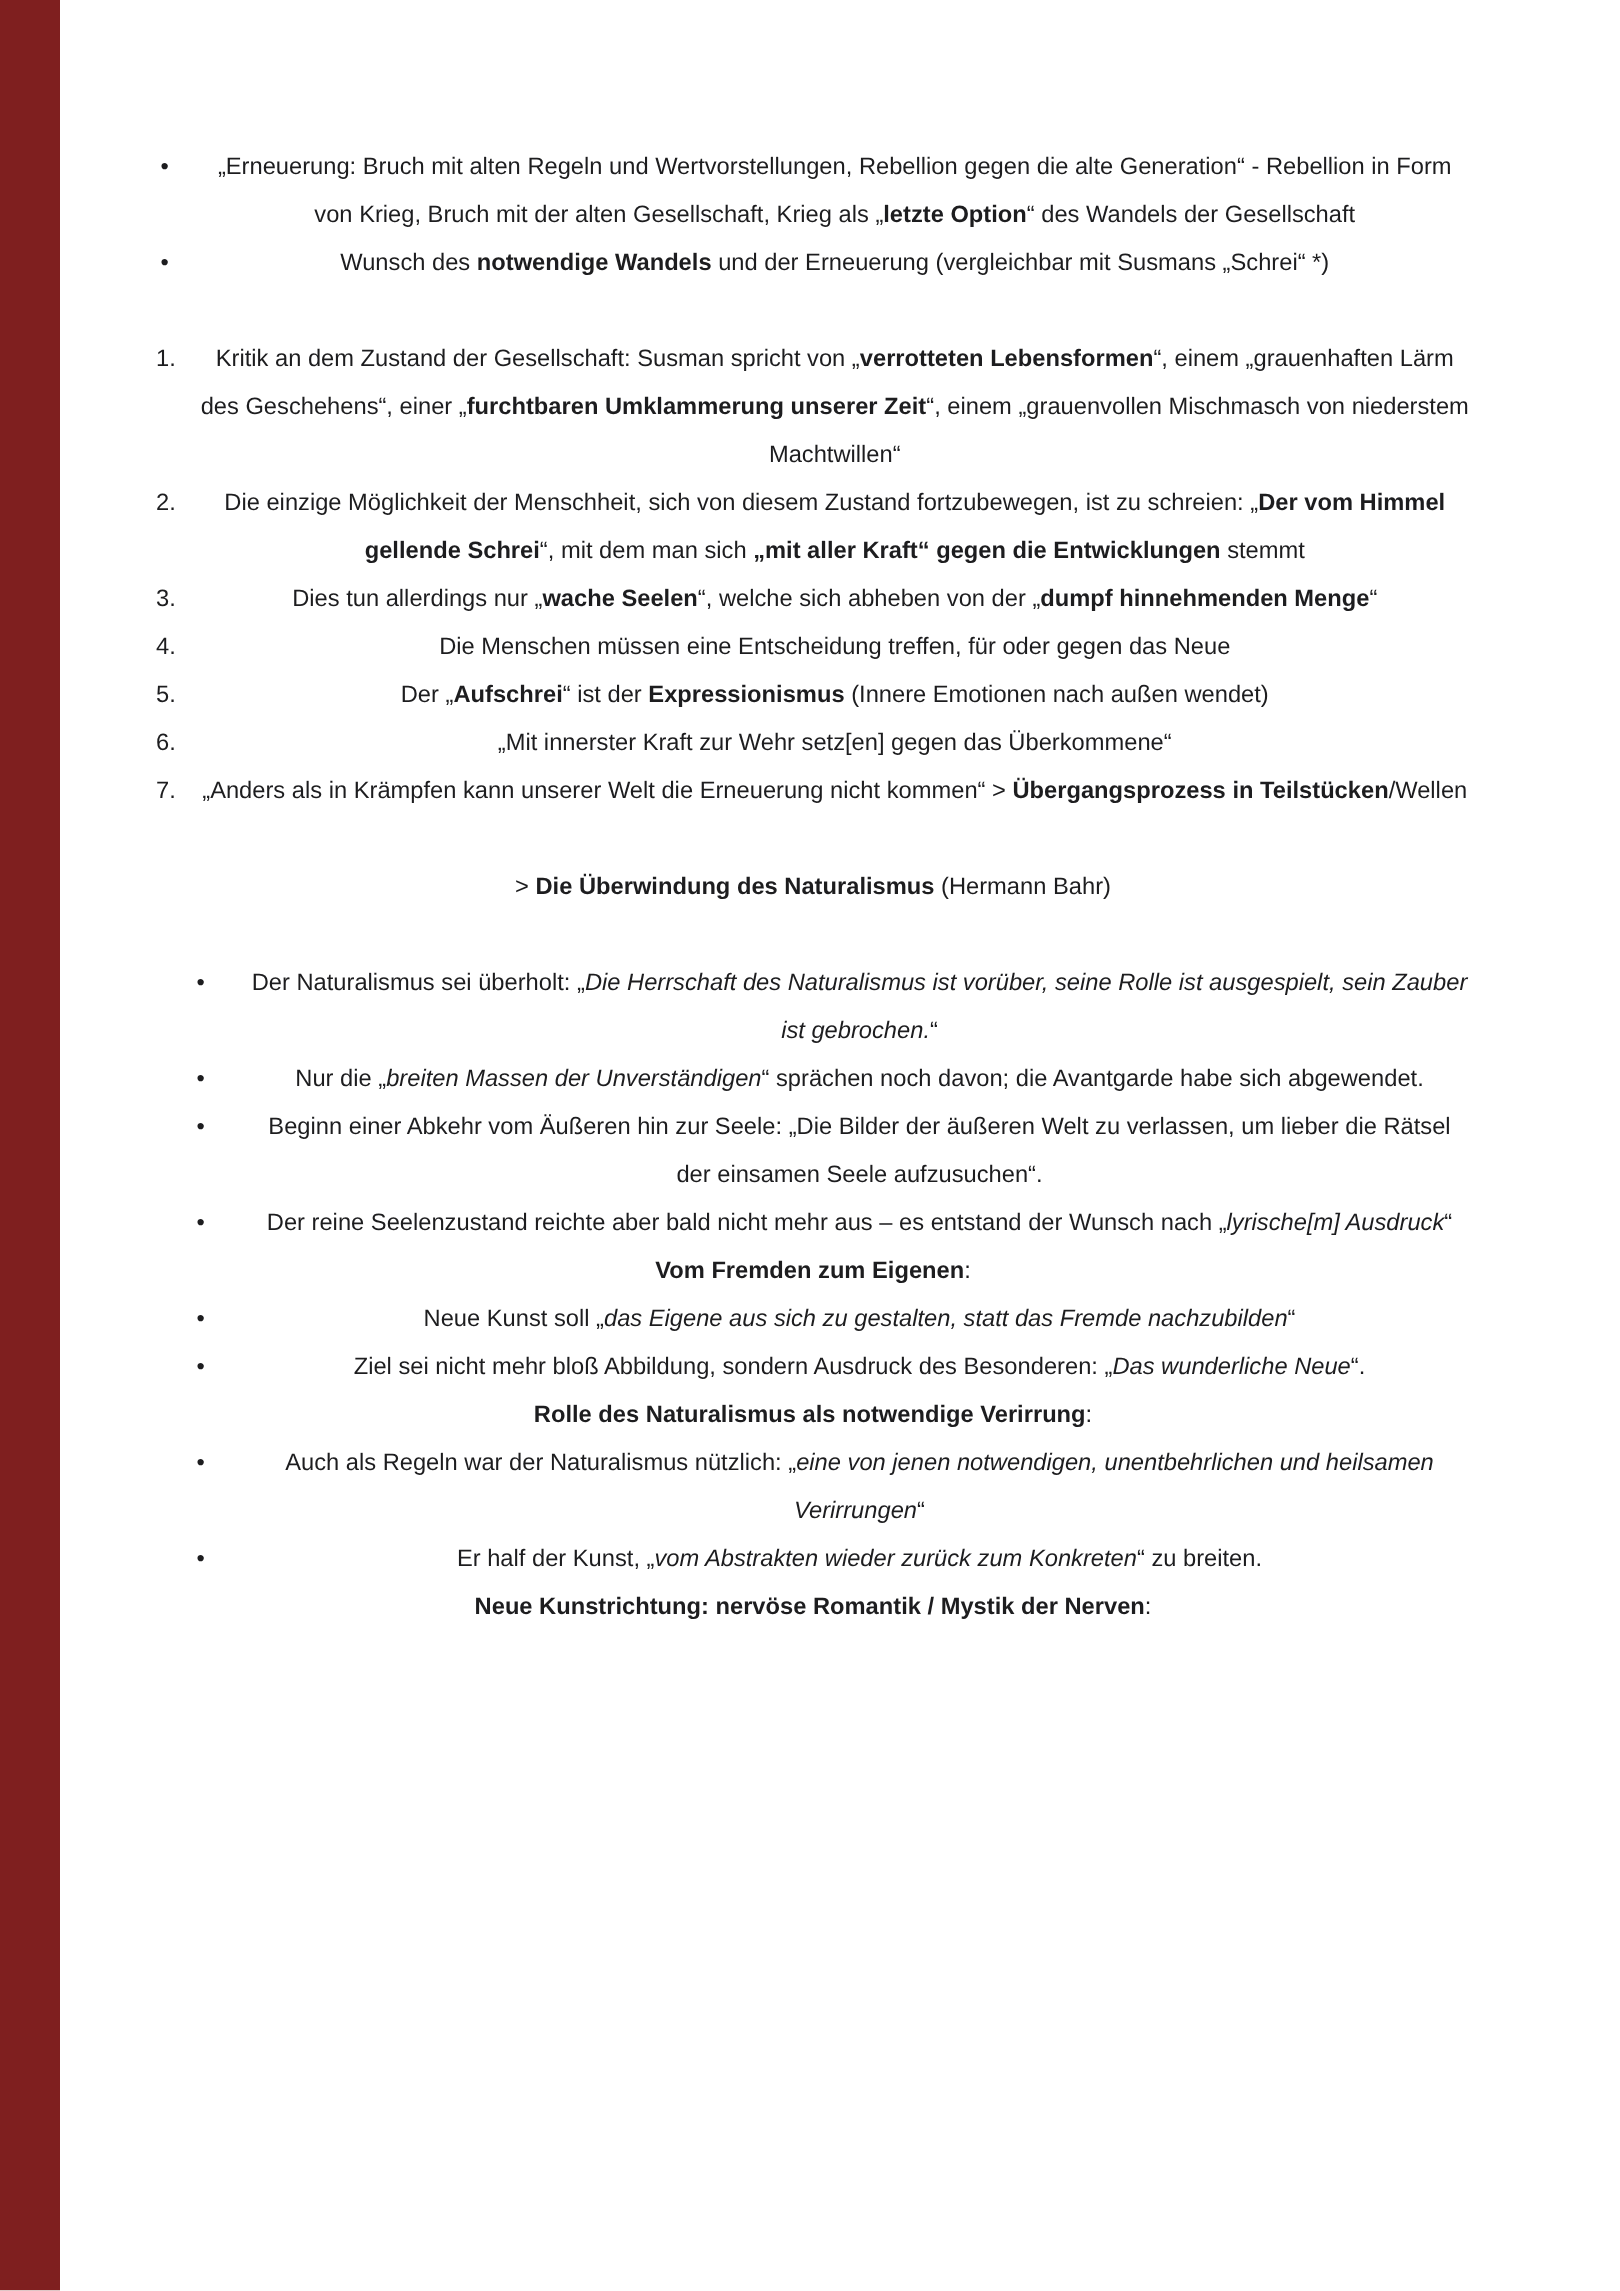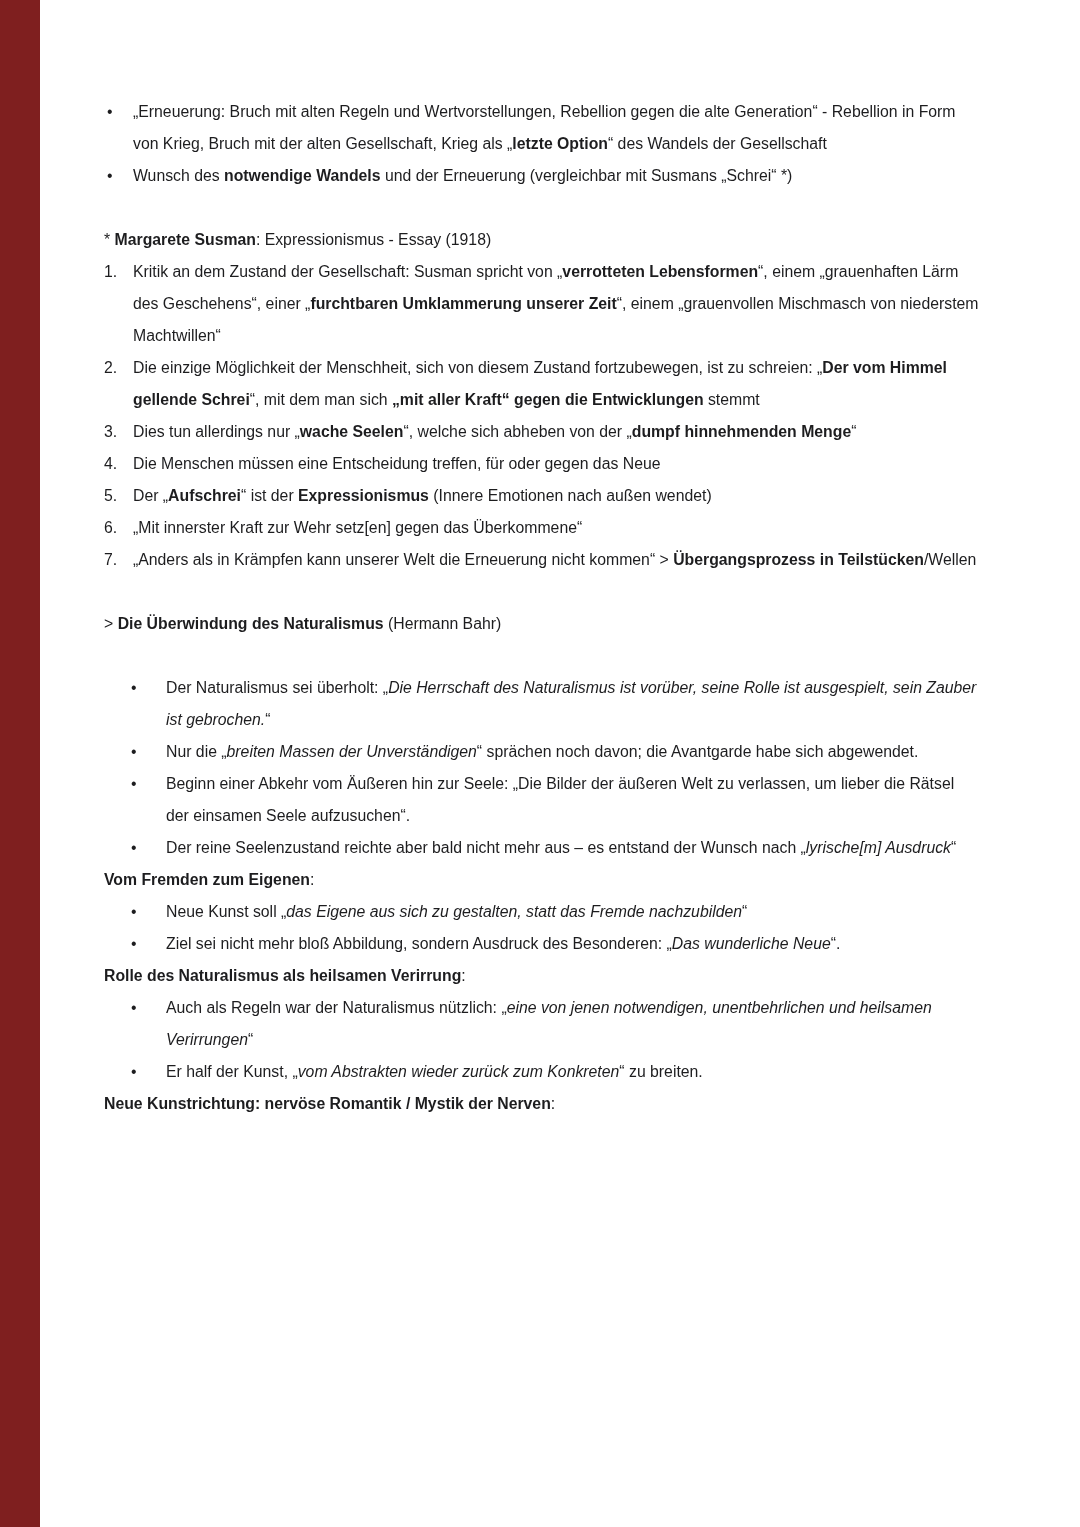--- a/index.html
+++ b/index.html
@@ -26,44 +26,41 @@
     line-height: 32px;
     color: #1d1d1f;
     -webkit-font-smoothing: antialiased;
   }
   .block { display: flex; align-items: flex-start; }
   .marker { flex: 0 0 auto; white-space: pre; }
   .bullet .marker   { width: 29px; padding-left: 3px; }
   .numbered .marker { width: 29px; }
   .subbullet { margin-left: 22px; }
   .subbullet .marker { width: 40px; padding-left: 5px; }
-  .content { flex: 1 1 auto; min-width: 0; }
+  .content { flex: 1 1 auto; min-width: 0; text-align: center; }
   .bold { font-weight: 700; }
   .italic { font-style: italic; }
   .spacer { height: 32px; }
 </style>
 </head>
 <body>
 
 <div class="left-bar" style="background: rgb(127, 31, 31);"></div>
 
 <main class="doc" style="color: rgb(29, 29, 31);">
   <div id="blocks">
       <div class="block bullet">
         <span class="marker">•</span>
         <span class="content"><span>„Erneuerung: Bruch mit alten Regeln und Wertvorstellungen, Rebellion gegen die alte Generation“ - Rebellion in Form von Krieg, Bruch mit der alten Gesellschaft, Krieg als „</span><span class="bold">letzte Option</span><span>“ des Wandels der Gesellschaft</span></span>
       </div>
       <div class="block bullet">
         <span class="marker">•</span>
         <span class="content"><span>Wunsch des </span><span class="bold">notwendige Wandels</span><span> und der Erneuerung (vergleichbar mit Susmans „Schrei“ *)</span></span>
       </div>
       <div class="spacer"></div>
-      <div class="block para">
-        <span class="content"><span>* </span><span class="bold">Margarete Susman</span><span>: Expressionismus - Essay (1918)</span></span>
-      </div>
       <div class="block numbered">
         <span class="marker">1.</span>
         <span class="content"><span>Kritik an dem Zustand der Gesellschaft: Susman spricht von „</span><span class="bold">verrotteten Lebensformen</span><span>“, einem „grauenhaften Lärm des Geschehens“, einer „</span><span class="bold">furchtbaren Umklammerung unserer Zeit</span><span>“, einem „grauenvollen Mischmasch von niederstem Machtwillen“</span></span>
       </div>
       <div class="block numbered">
         <span class="marker">2.</span>
         <span class="content"><span>Die einzige Möglichkeit der Menschheit, sich von diesem Zustand fortzubewegen, ist zu schreien: „</span><span class="bold">Der vom Himmel gellende Schrei</span><span>“, mit dem man sich </span><span class="bold">„mit aller Kraft“ gegen die Entwicklungen</span><span> stemmt</span></span>
       </div>
       <div class="block numbered">
         <span class="marker">3.</span>
@@ -111,21 +108,21 @@
       </div>
       <div class="block subbullet">
         <span class="marker">•</span>
         <span class="content"><span>Neue Kunst soll „</span><span class="italic">das Eigene aus sich zu gestalten, statt das Fremde nachzubilden</span><span>“</span></span>
       </div>
       <div class="block subbullet">
         <span class="marker">•</span>
         <span class="content"><span>Ziel sei nicht mehr bloß Abbildung, sondern Ausdruck des Besonderen: „</span><span class="italic">Das wunderliche Neue</span><span>“.</span></span>
       </div>
       <div class="block heading">
-        <span class="content"><span class="bold">Rolle des Naturalismus als heilsamen Verirrung</span><span>:</span></span>
+        <span class="content"><span class="bold">Rolle des Naturalismus als notwendige Verirrung</span><span>:</span></span>
       </div>
       <div class="block subbullet">
         <span class="marker">•</span>
         <span class="content"><span>Auch als Regeln war der Naturalismus nützlich: „</span><span class="italic">eine von jenen notwendigen, unentbehrlichen und heilsamen Verirrungen</span><span>“</span></span>
       </div>
       <div class="block subbullet">
         <span class="marker">•</span>
         <span class="content"><span>Er half der Kunst, „</span><span class="italic">vom Abstrakten wieder zurück zum Konkreten</span><span>“ zu breiten.</span></span>
       </div>
       <div class="block heading">

